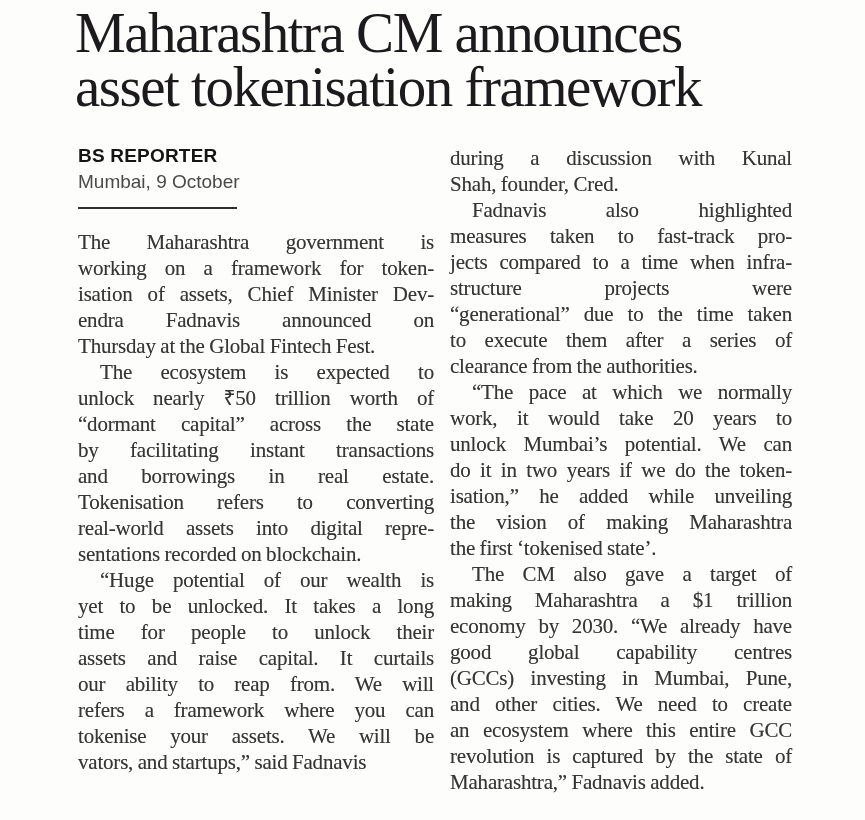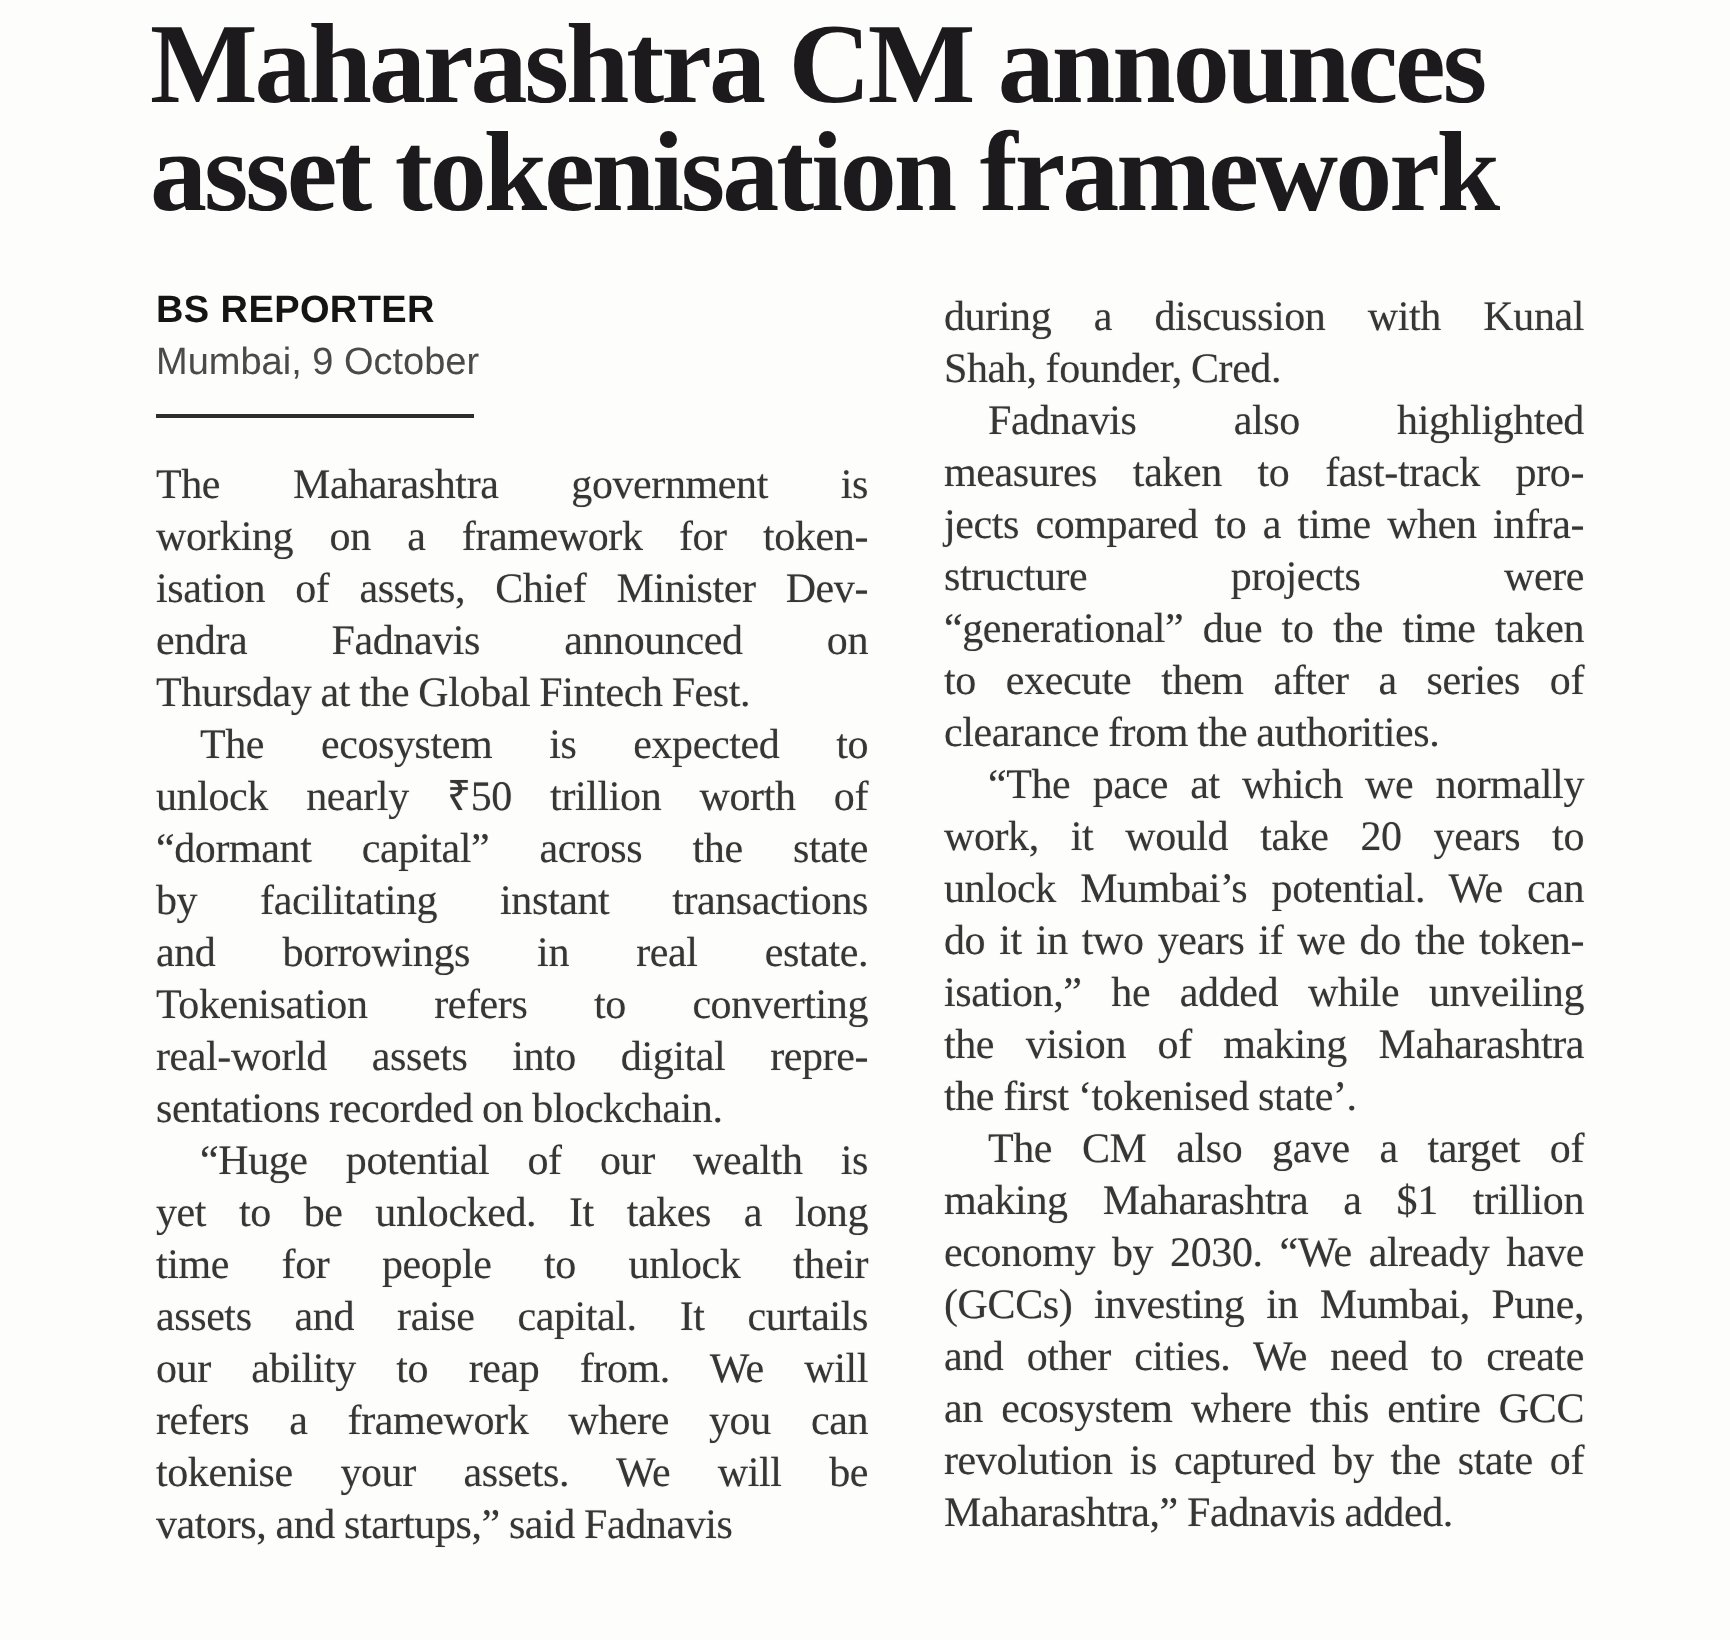--- a/index.html
+++ b/index.html
@@ -14,40 +14,40 @@
     background: #fdfdfb;
   }
 
   .article {
     padding: 6px 73px 0 78px;
   }
 
   
   .headline {
     font-family: "Liberation Serif", serif;
-    font-weight: 700;
+    font-weight: 400;
     font-size: 57px;
     line-height: 54px;
     letter-spacing: -1.5px;
     color: #1c1a1d;
     margin-left: -3px;
     margin-bottom: 31px;
   }
   .headline .hl {
     display: block;
     white-space: nowrap;
   }
 
   
   .cols {
     display: flex;
     gap: 16px;
   }
   .col-left  { width: 356px; flex: none; }
-  .col-right { flex: 1; min-width: 0; margin-left: 22px; }
+  .col-right { flex: 1; min-width: 0; }
 
   
   .byline-block { margin-bottom: 20px; }
   .byline {
     font-family: "Liberation Sans", sans-serif;
     font-weight: 700;
     font-size: 19px;
     line-height: 22px;
     letter-spacing: 0.2px;
     color: #151515;
@@ -158,20 +158,21 @@
             <div class="line">unlock Mumbai’s potential. We can</div>
             <div class="line">do it in two years if we do the token-</div>
             <div class="line">isation,” he added while unveiling</div>
             <div class="line">the vision of making Maharashtra</div>
             <div class="line last">the first ‘tokenised state’.</div>
           </div>
           <div class="para">
             <div class="line first">The CM also gave a target of</div>
             <div class="line">making Maharashtra a $1 trillion</div>
             <div class="line">economy by 2030. “We already have</div>
+            <div class="line">good global capability centres</div>
             <div class="line">(GCCs) investing in Mumbai, Pune,</div>
             <div class="line">and other cities. We need to create</div>
             <div class="line">an ecosystem where this entire GCC</div>
             <div class="line">revolution is captured by the state of</div>
             <div class="line last">Maharashtra,” Fadnavis added.</div>
           </div>
         </div>
     </div>
 
   </div>

